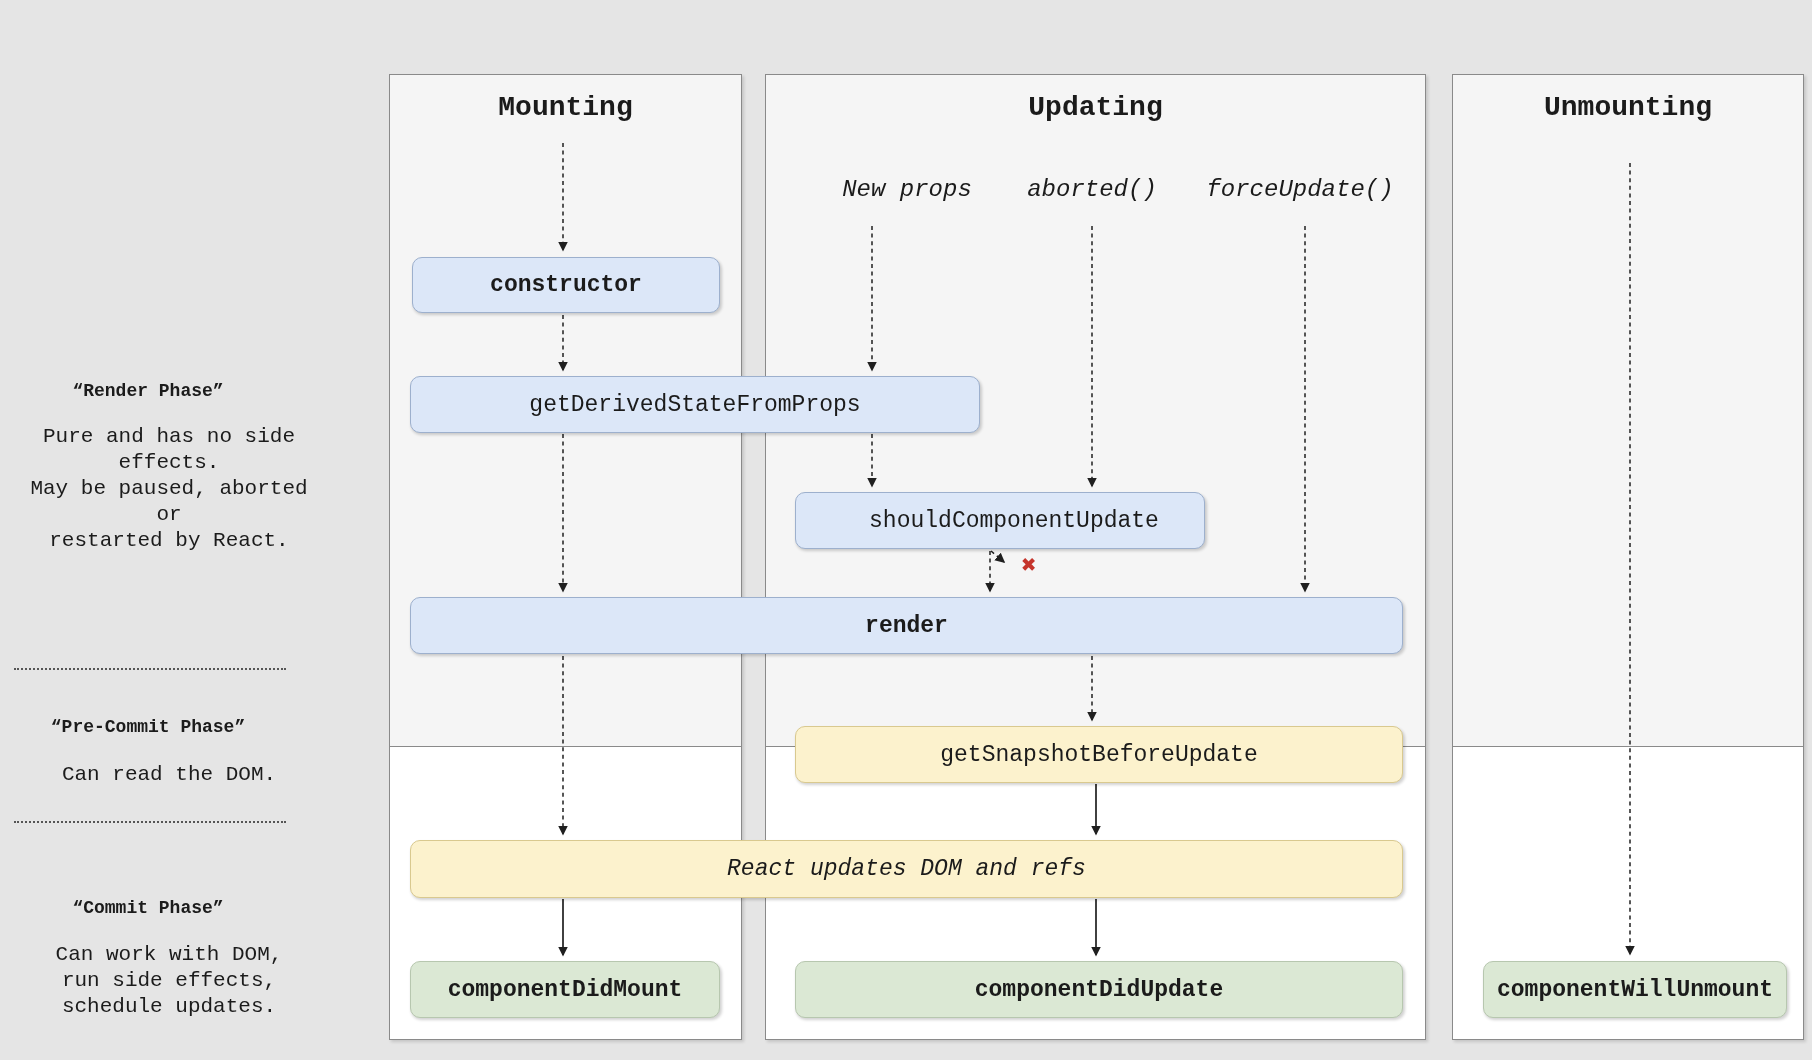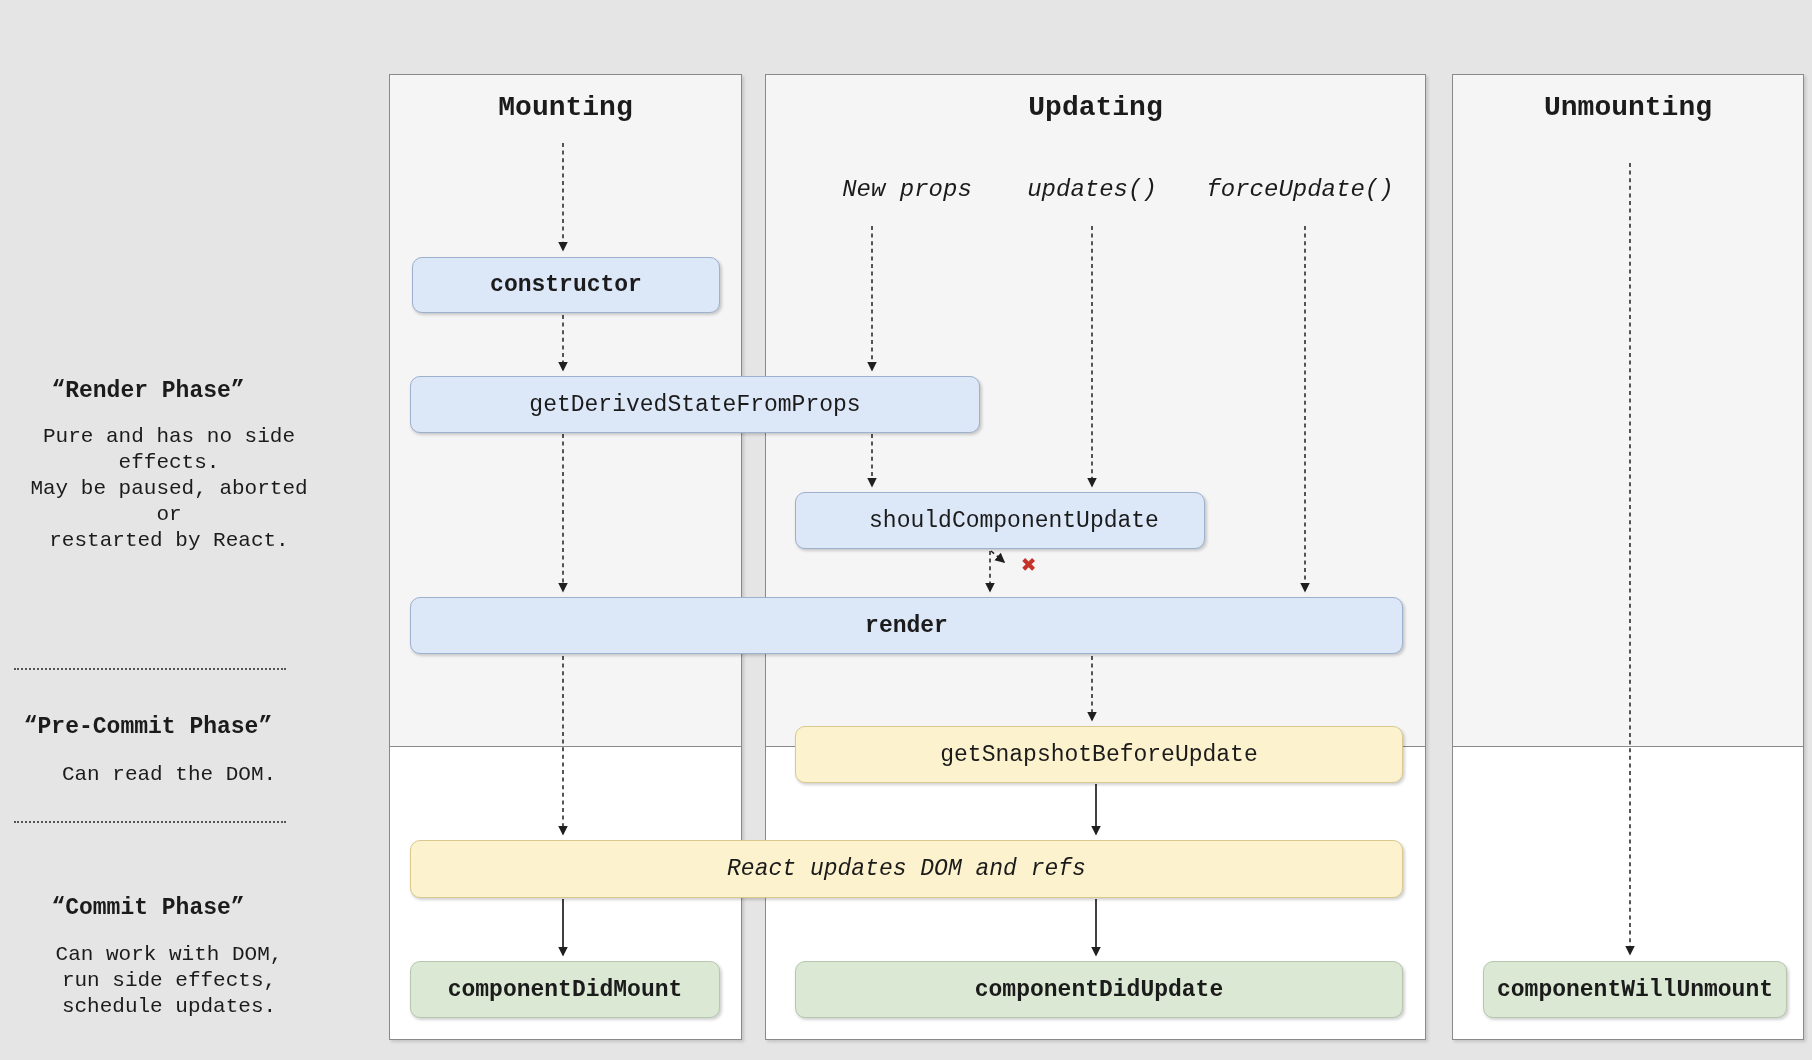--- a/index.html
+++ b/index.html
@@ -49,21 +49,21 @@
   
   .trigger{
     position:absolute;top:176px;transform:translateX(-50%);z-index:2;
     font-size:24px;font-style:italic;white-space:nowrap;
   }
   #trigger-newprops{left:872px;margin-left:35px;}
   #trigger-setstate{left:1092px;}
   #trigger-forceupdate{left:1300px;}
   
   .side{position:absolute;left:0;width:296px;text-align:center;z-index:1;}
-  .side-title{font-size:23px;font-weight:bold;line-height:26px;}
+  .side-title{font-size:18px;font-weight:bold;line-height:26px;}
   .side-body{font-size:21px;line-height:26px;padding-left:21px;}
   #render-phase-title{top:378px;}
   #render-phase-body{top:424px;}
   #precommit-title{top:714px;}
   #precommit-body{top:762px;}
   #commit-title{top:895px;}
   #commit-body{top:942px;}
   .dotted-sep{position:absolute;left:14px;width:272px;height:0;border-top:2px dotted #555;z-index:1;}
   #dotted-1{top:668px;}
   #dotted-2{top:821px;}
@@ -131,21 +131,21 @@
     <path class="arr-dashed" d="M990 551 V591"></path>
     <path class="arr-dashed" d="M991 551 L1004 562"></path>
     <path class="arr-dashed" d="M1092 656 V720"></path>
     <path class="arr-dashed" d="M1630 163 V954"></path>
     <path class="arr-solid" d="M563 899 V955"></path>
     <path class="arr-solid" d="M1096 784 V834"></path>
     <path class="arr-solid" d="M1096 899 V955"></path>
   </svg>
 
   <div class="trigger" id="trigger-newprops">New props</div>
-  <div class="trigger" id="trigger-setstate">updates()</div>
+  <div class="trigger" id="trigger-setstate">aborted()</div>
   <div class="trigger" id="trigger-forceupdate">forceUpdate()</div>
 
   <div class="node blue bold" id="box-constructor">constructor</div>
   <div class="node blue" id="box-gdsfp">getDerivedStateFromProps</div>
   <div class="node blue" id="box-scu">shouldComponentUpdate</div>
   <div class="node blue bold" id="box-render">render</div>
   <div class="node yellow" id="box-gsbu">getSnapshotBeforeUpdate</div>
   <div class="node yellow italic" id="box-rud">React updates DOM and refs</div>
   <div class="node green bold" id="box-cdm">componentDidMount</div>
   <div class="node green bold" id="box-cwu">componentWillUnmount</div>

